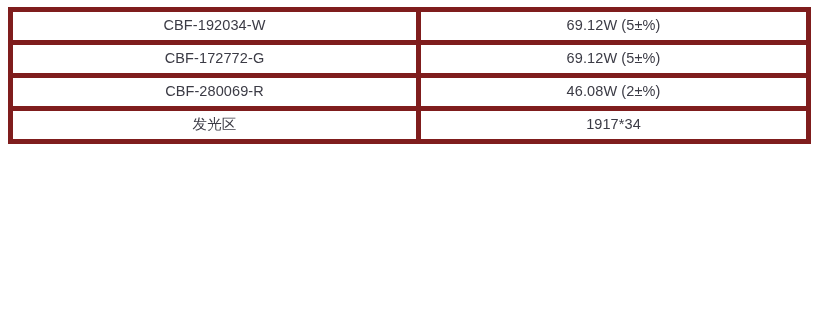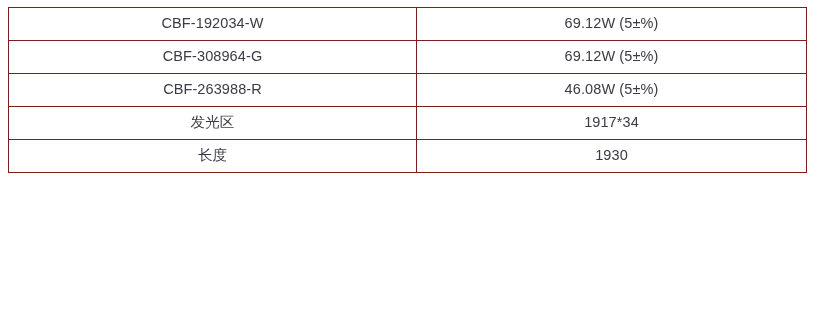--- a/index.html
+++ b/index.html
@@ -30,21 +30,21 @@
     background: #ffffff;
   }
   .spec-table col.col-model { width: 408px; }
   .spec-table col.col-value { width: 390px; }
   .spec-table tr {
     height: 33px;
   }
   .spec-table td {
     height: 33px;
     box-sizing: border-box;
-    border: 1px solid #7f1d1d;
+    border: 5px solid #7f1d1d;
     text-align: center;
     vertical-align: middle;
     padding: 0 4px;
     font-size: 14.5px;
     line-height: 1.2;
     color: #3b3b45;
     white-space: nowrap;
     overflow: hidden;
     font-family: "Liberation Sans", "DejaVu Sans", sans-serif;
   }
@@ -66,37 +66,33 @@
     </colgroup>
     <tbody>
 
       <tr>
         <td class="cell-label">CBF-192034-W</td>
         <td class="cell-value">69.12W (5±%)</td>
       </tr>
 
 
       <tr>
-        <td class="cell-label">CBF-308964-G</td>
+        <td class="cell-label">CBF-172772-G</td>
         <td class="cell-value">69.12W (5±%)</td>
       </tr>
 
       <tr>
-        <td class="cell-label">CBF-263988-R</td>
-        <td class="cell-value">46.08W (5±%)</td>
+        <td class="cell-label">CBF-280069-R</td>
+        <td class="cell-value">46.08W (2±%)</td>
       </tr>
 
       <tr>
         <td class="cell-label">发光区</td>
         <td class="cell-value">1917*34</td>
       </tr>
 
-      <tr>
-        <td class="cell-label">长度</td>
-        <td class="cell-value">1930</td>
-      </tr>
 
 
 
 
     </tbody>
   </table>
 </div>
 
 </body></html>

